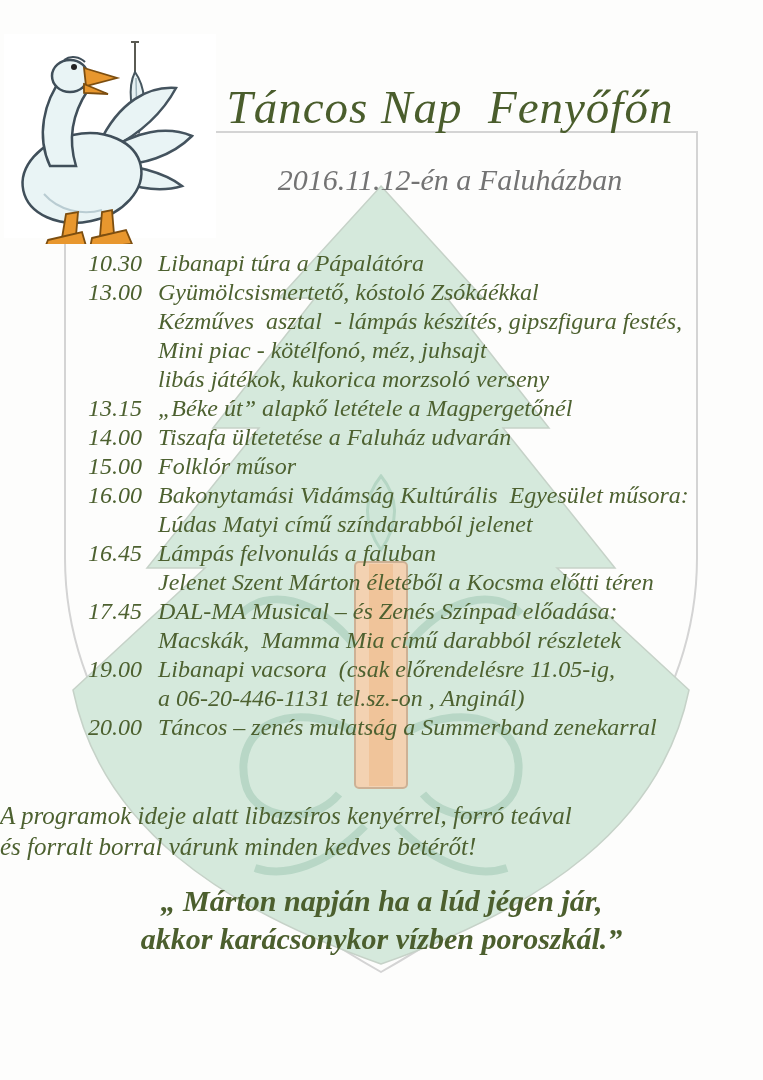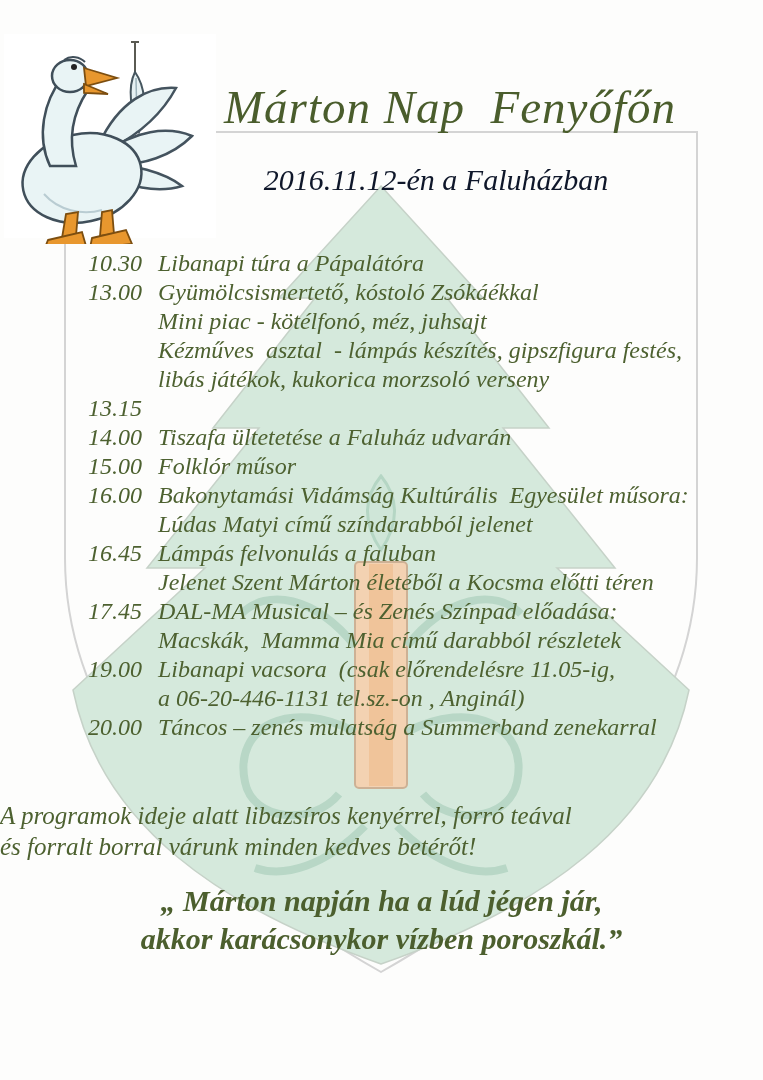--- a/index.html
+++ b/index.html
@@ -13,22 +13,22 @@
     color:#4d6130;
   }
   .watermark{position:absolute;left:55px;top:126px;width:652px;height:880px;z-index:0;}
   .goose{position:absolute;left:4px;top:26px;width:212px;height:218px;z-index:2;}
   .title{
     position:absolute;top:80px;left:158px;width:584px;z-index:3;
     text-align:center;font-size:47px;letter-spacing:1px;
     color:#4a5d2c;white-space:pre-wrap;
   }
   .subtitle{
-    position:absolute;top:163px;left:144px;width:584px;z-index:3;
-    text-align:center;font-size:30px;color:#0f172a;
+    position:absolute;top:163px;left:158px;width:584px;z-index:3;
+    text-align:center;font-size:30px;color:#737373;
   }
   .schedule{
     position:absolute;top:249px;left:88px;width:648px;z-index:3;
     font-size:24px;line-height:29px;
   }
   .row{display:flex;}
   .row .time{flex:0 0 70px;width:70px;}
   .row .text{flex:1;white-space:pre-wrap;}
   .note{
     position:absolute;top:800px;left:0;width:757px;z-index:3;
@@ -97,52 +97,53 @@
     <path d="M60,34 C67,29 76,31 81,36" fill="none" stroke="#404f5a" stroke-width="2"></path>
 
     <g fill="#e8972e" stroke="#7c4e10" stroke-width="1.8">
       <path d="M62,188 L58,212 L72,210 L74,186 Z"></path>
       <path d="M98,186 L96,210 L110,208 L108,184 Z"></path>
       <path d="M44,214 L78,206 L82,220 L40,224 Z"></path>
       <path d="M88,212 L122,204 L128,218 L86,222 Z"></path>
     </g>
   </svg>
 
-  <div class="title">Márton Nap  Fenyőfőn</div>
+  <div class="title">Táncos Nap  Fenyőfőn</div>
   <div class="subtitle">2016.11.12-én a Faluházban</div>
 
   <div class="schedule">
 
       <div class="row">
         <div class="time">10.30</div>
         <div class="text">Libanapi túra a Pápalátóra</div>
       </div>
 
       <div class="row">
         <div class="time">13.00</div>
         <div class="text">Gyümölcsismertető, kóstoló Zsókáékkal</div>
       </div>
 
       <div class="row">
         <div class="time"></div>
+        <div class="text">Kézműves  asztal  - lámpás készítés, gipszfigura festés,</div>
+      </div>
+
+      <div class="row">
+        <div class="time"></div>
         <div class="text">Mini piac - kötélfonó, méz, juhsajt</div>
       </div>
 
       <div class="row">
         <div class="time"></div>
-        <div class="text">Kézműves  asztal  - lámpás készítés, gipszfigura festés,</div>
-      </div>
-
-      <div class="row">
-        <div class="time"></div>
         <div class="text">libás játékok, kukorica morzsoló verseny</div>
       </div>
 
       <div class="row">
         <div class="time">13.15</div>
+        <div class="text">„Béke út” alapkő letétele a Magpergetőnél</div>
       </div>
 
       <div class="row">
         <div class="time">14.00</div>
         <div class="text">Tiszafa ültetetése a Faluház udvarán</div>
       </div>
 
       <div class="row">
         <div class="time">15.00</div>
         <div class="text">Folklór műsor</div>

